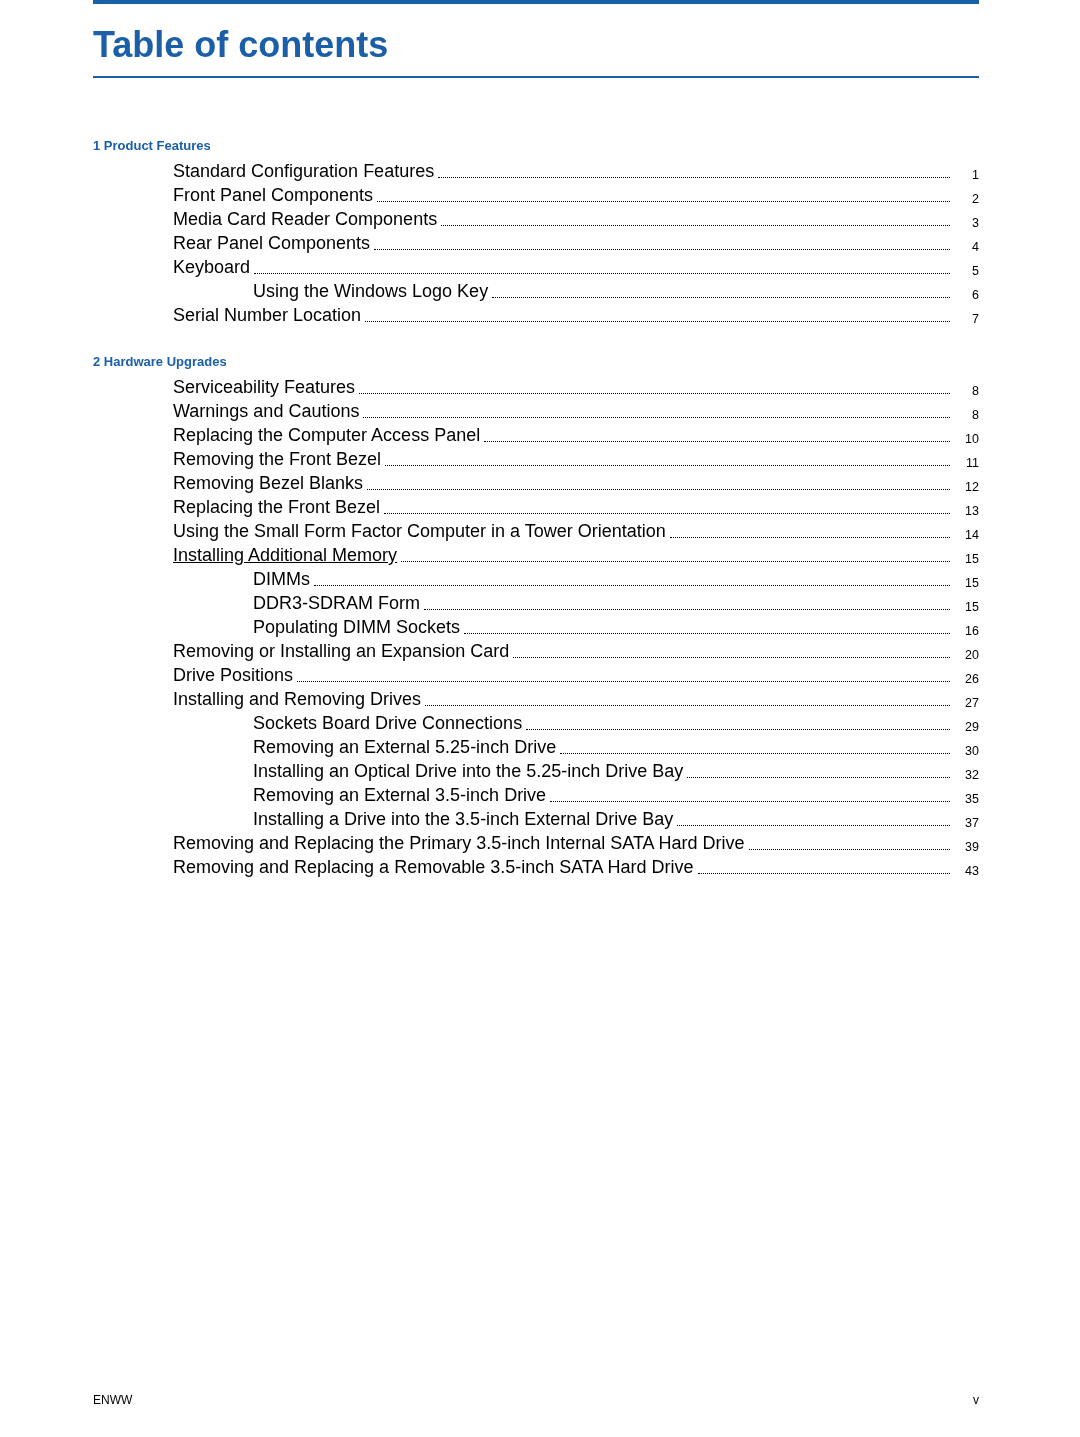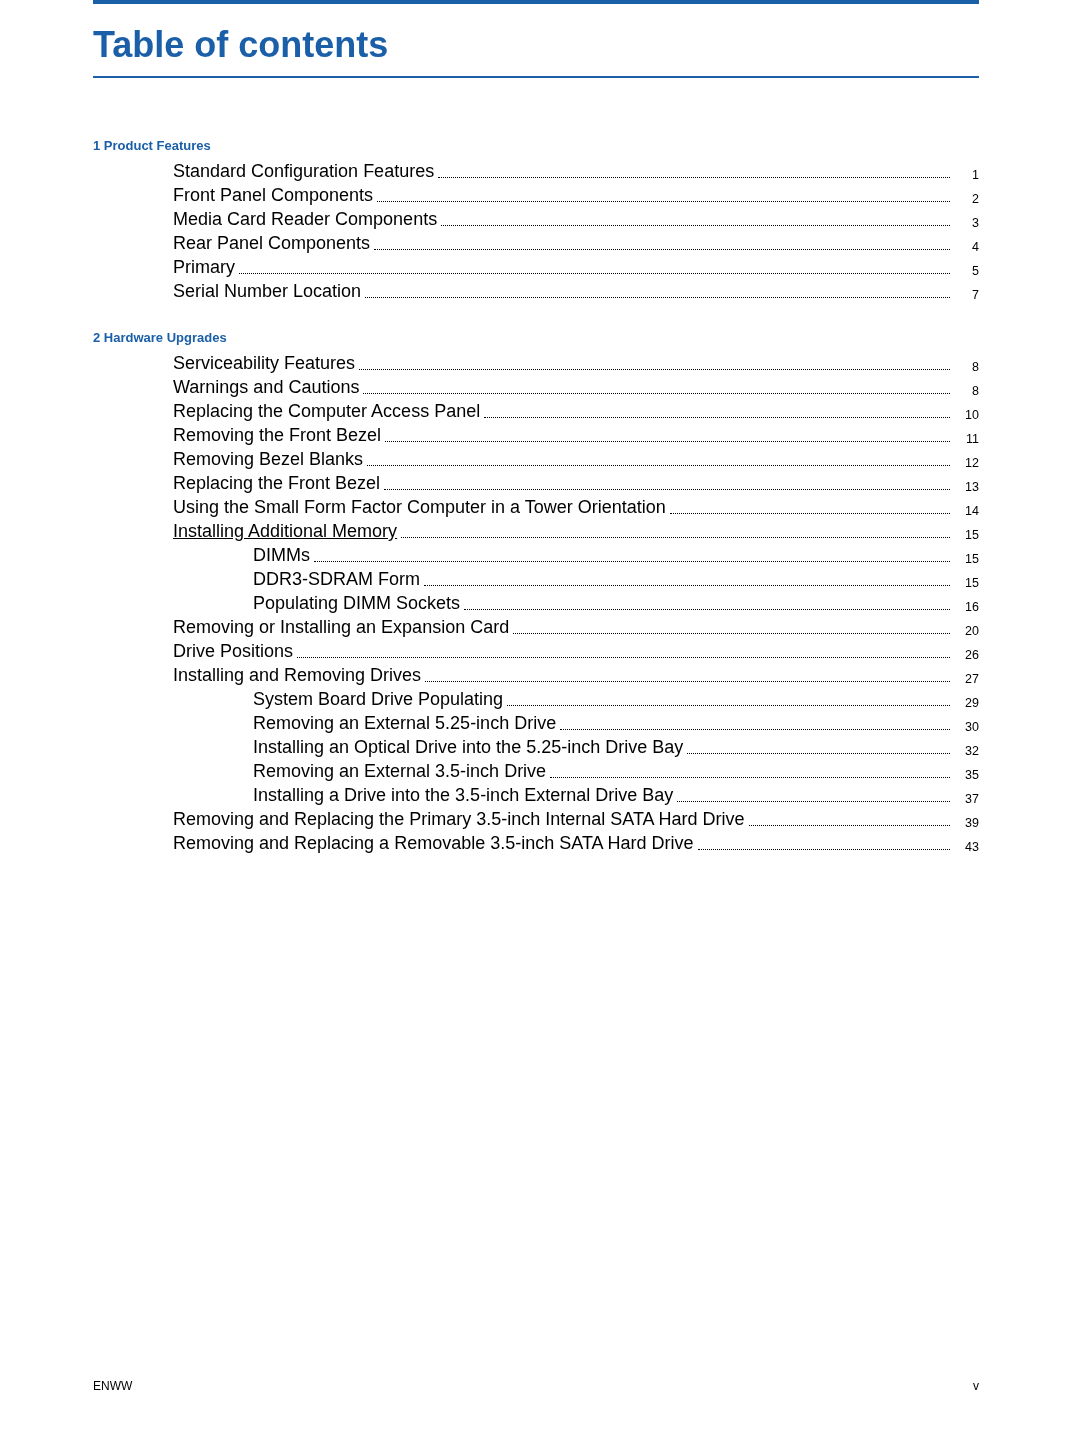--- a/index.html
+++ b/index.html
@@ -69,21 +69,21 @@
     }
 
     .toc-row .num {
       font-size: 12.5px;
       min-width: 25px;
       text-align: right;
     }
 
     .footer {
       position: absolute;
-      bottom: 44px;
+      bottom: 30px;
       left: 93px;
       right: 93px;
       display: flex;
       justify-content: space-between;
       font-size: 12px;
     }
   </style>
 </head>
 <body>
 
@@ -108,25 +108,30 @@
         <span class="label" style="padding-left: 80px;">Media Card Reader Components</span>
         <span class="leader"></span>
         <span class="num">3</span>
       </div>
       <div class="toc-row">
         <span class="label" style="padding-left: 80px;">Rear Panel Components</span>
         <span class="leader"></span>
         <span class="num">4</span>
       </div>
       <div class="toc-row">
-        <span class="label" style="padding-left: 80px;">Primary</span>
+        <span class="label" style="padding-left: 80px;">Keyboard</span>
         <span class="leader"></span>
         <span class="num">5</span>
       </div>
       <div class="toc-row">
+        <span class="label" style="padding-left: 160px;">Using the Windows Logo Key</span>
+        <span class="leader"></span>
+        <span class="num">6</span>
+      </div>
+      <div class="toc-row">
         <span class="label" style="padding-left: 80px;">Serial Number Location</span>
         <span class="leader"></span>
         <span class="num">7</span>
       </div>
       <div class="section-heading">2  Hardware Upgrades</div>
       <div class="toc-row">
         <span class="label" style="padding-left: 80px;">Serviceability Features</span>
         <span class="leader"></span>
         <span class="num">8</span>
       </div>
@@ -189,21 +194,21 @@
         <span class="label" style="padding-left: 80px;">Drive Positions</span>
         <span class="leader"></span>
         <span class="num">26</span>
       </div>
       <div class="toc-row">
         <span class="label" style="padding-left: 80px;">Installing and Removing Drives</span>
         <span class="leader"></span>
         <span class="num">27</span>
       </div>
       <div class="toc-row">
-        <span class="label" style="padding-left: 160px;">System Board Drive Populating</span>
+        <span class="label" style="padding-left: 160px;">Sockets Board Drive Connections</span>
         <span class="leader"></span>
         <span class="num">29</span>
       </div>
       <div class="toc-row">
         <span class="label" style="padding-left: 160px;">Removing an External 5.25-inch Drive</span>
         <span class="leader"></span>
         <span class="num">30</span>
       </div>
       <div class="toc-row">
         <span class="label" style="padding-left: 160px;">Installing an Optical Drive into the 5.25-inch Drive Bay</span>

